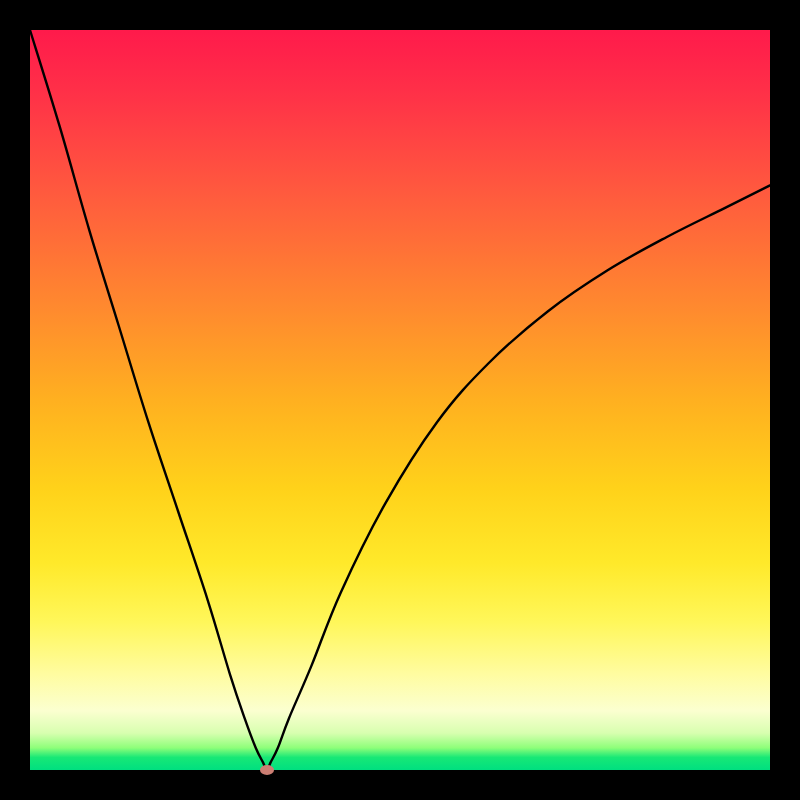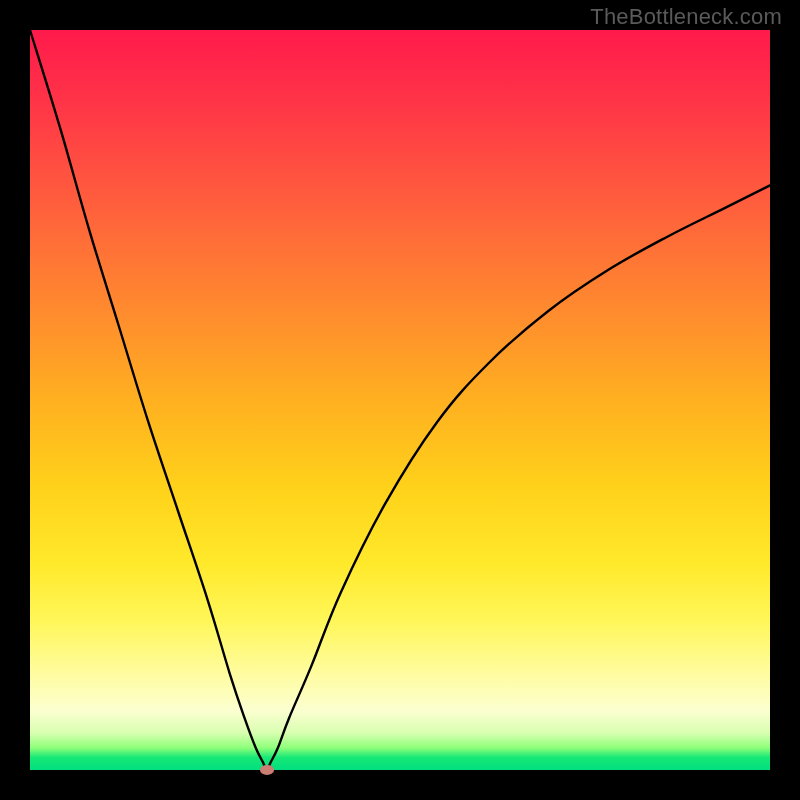--- a/index.html
+++ b/index.html
@@ -67,21 +67,20 @@
     border-radius: 50% / 50%;
     background: #cc7e73;
     transform: translate(-50%, -50%);
   }
 </style>
 </head>
 <body>
 
 <div class="frame">
 
-  <div class="watermark">TheBottleneck.com</div>
 
   <div class="plot-area">
 
     <svg class="curve" viewBox="0 0 740 740" preserveAspectRatio="none">
       <path id="curve-path" d="M 0 0 C 5.328 17.316000000000006, 18.944000000000003 60.23600000000003, 29.6 96.20000000000005 C 40.256 132.16400000000004, 48.544000000000004 163.83600000000007, 59.2 199.80000000000007 C 69.856 235.76400000000007, 78.14399999999999 261.368, 88.8 296 C 99.456 330.632, 107.744 358.90000000000003, 118.4 392.20000000000005 C 129.056 425.50000000000006, 137.344 449.03200000000004, 148 481 C 158.656 512.968, 168.27599999999998 540.496, 177.6 569.8 C 186.924 599.1039999999999, 193.14000000000001 622.4879999999999, 199.8 643.8 C 206.46 665.112, 209.938 674.88, 214.6 688.2 C 219.262 701.5200000000001, 222.36999999999998 709.808, 225.7 717.8 C 229.03 725.7919999999999, 231.102 728.604, 233.1 732.6 C 235.09799999999998 736.596, 235.46800000000002 740, 236.8 740 C 238.132 740, 238.502 736.596, 240.5 732.6 C 242.498 728.604, 244.57 725.7919999999999, 247.9 717.8 C 251.23000000000002 709.808, 253.006 702.8520000000001, 259 688.2 C 264.99399999999997 673.548, 271.876 659.044, 281.2 636.4 C 290.524 613.756, 297.48 591.704, 310.8 562.4 C 324.12 533.096, 337.88399999999996 504.236, 355.2 473.6 C 372.516 442.96400000000006, 388.35200000000003 417.50800000000004, 407.00000000000006 392.20000000000005 C 425.6480000000001 366.89200000000005, 438.82000000000005 352.97999999999996, 458.8 332.99999999999994 C 478.78 313.0199999999999, 496.688 297.84999999999997, 518 281.2 C 539.312 264.55, 555.888 253.81999999999994, 577.2 240.49999999999994 C 598.5120000000001 227.17999999999995, 615.088 218.52200000000002, 636.4 207.20000000000005 C 657.712 195.87800000000007, 676.9519999999999 186.92400000000004, 695.5999999999999 177.60000000000002 C 714.2479999999999 168.276, 732.008 159.396, 740 155.39999999999998" fill="none" stroke="#000" stroke-width="2.4" stroke-linejoin="round" stroke-linecap="round"></path>
     </svg>
 
     <div id="min-marker" class="minimum-marker" style="left: 236.8px; top: 740px; background: rgb(204, 126, 115);"></div>
 
   </div>

